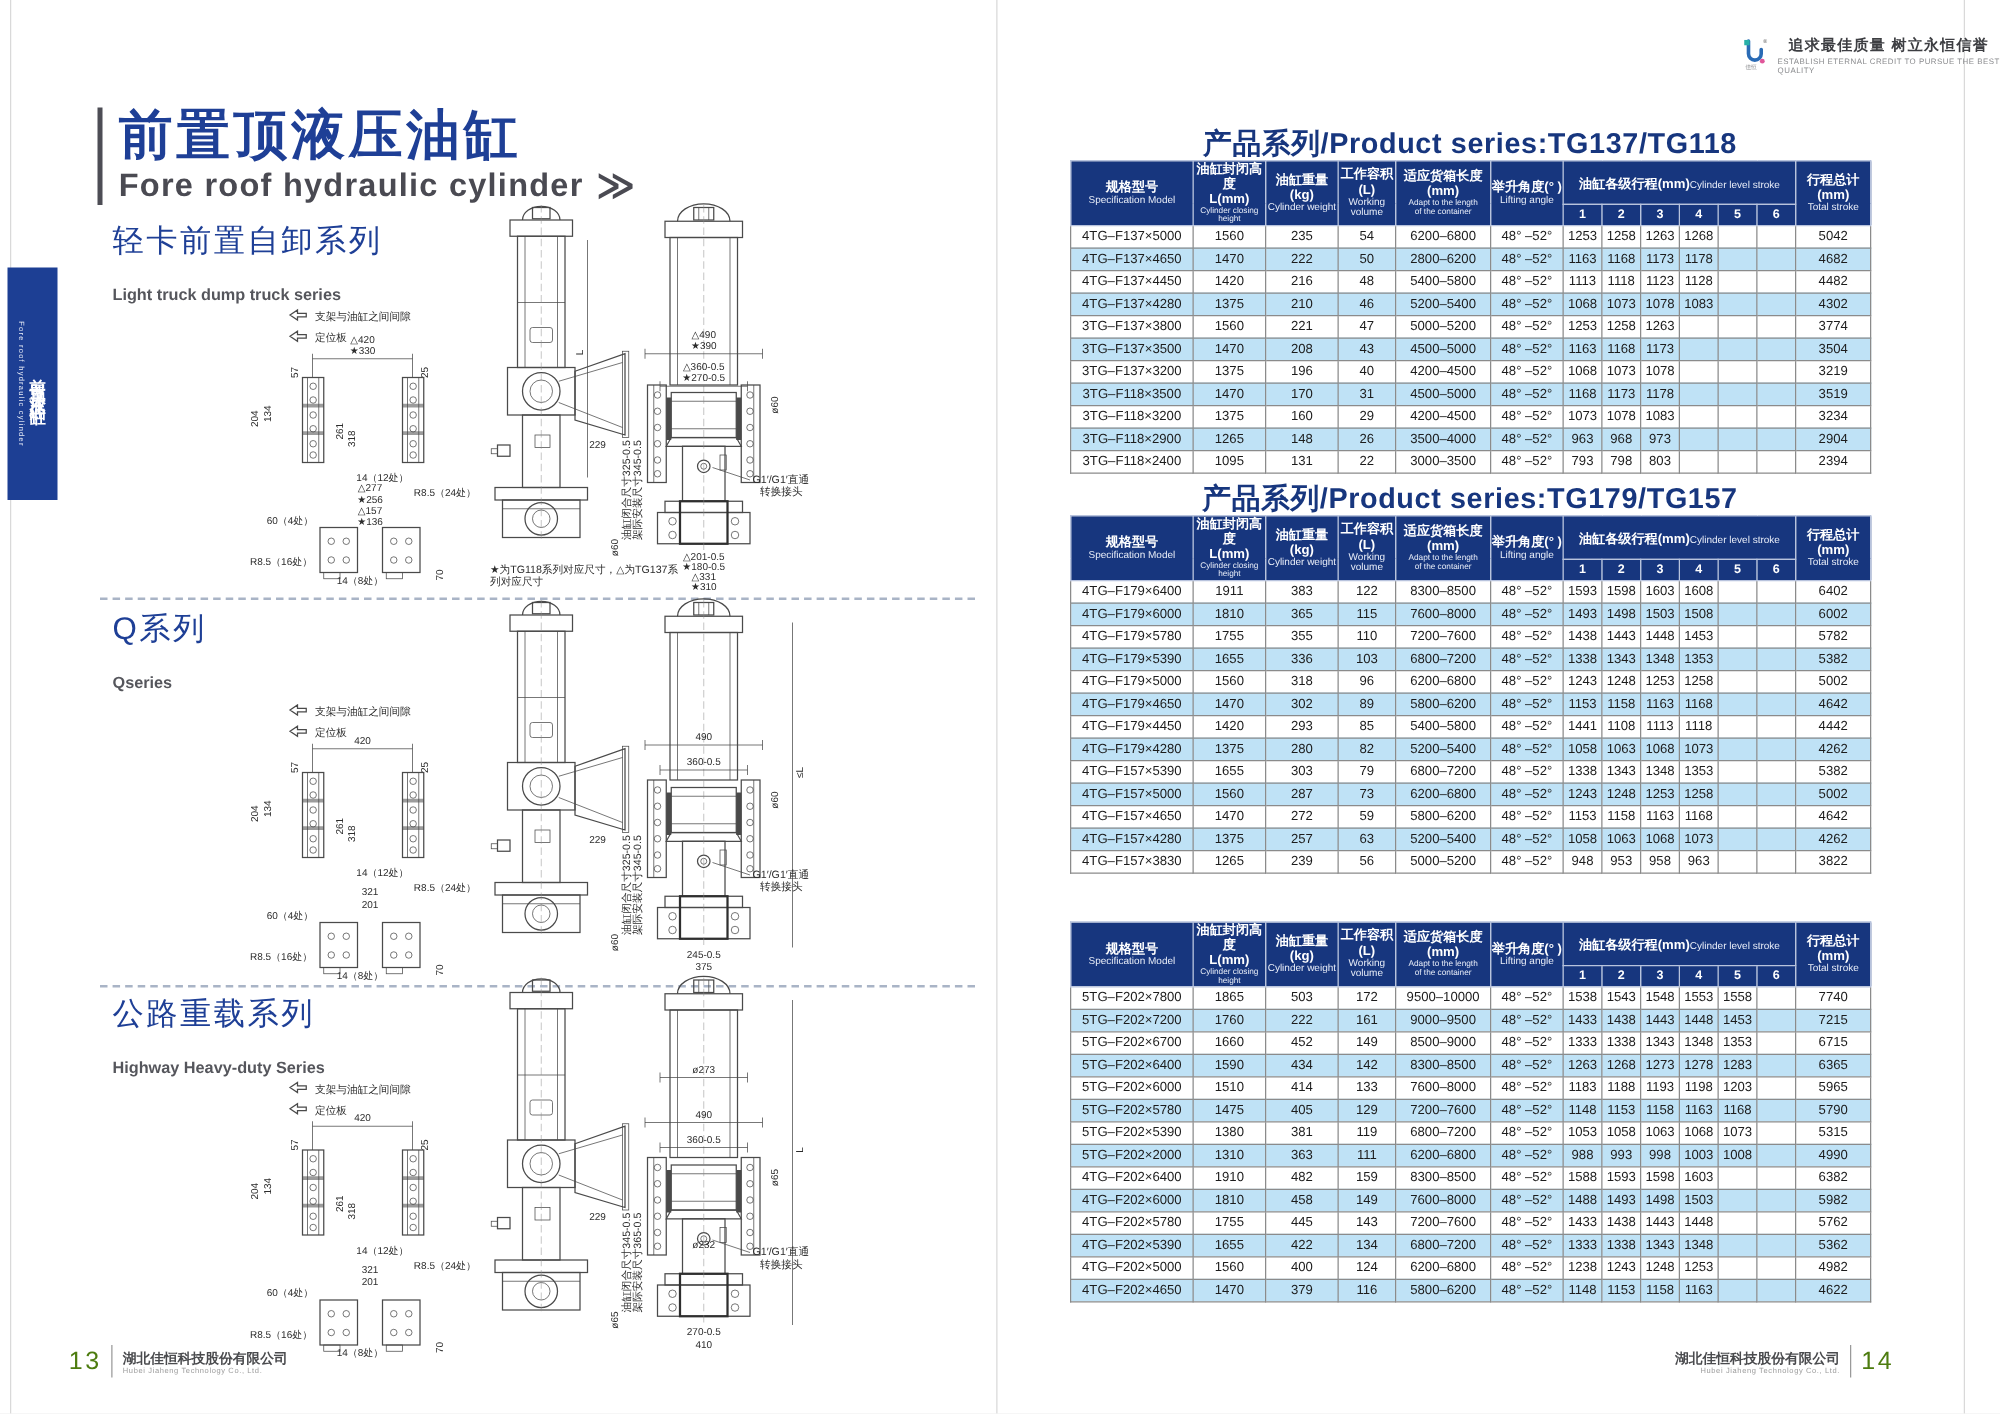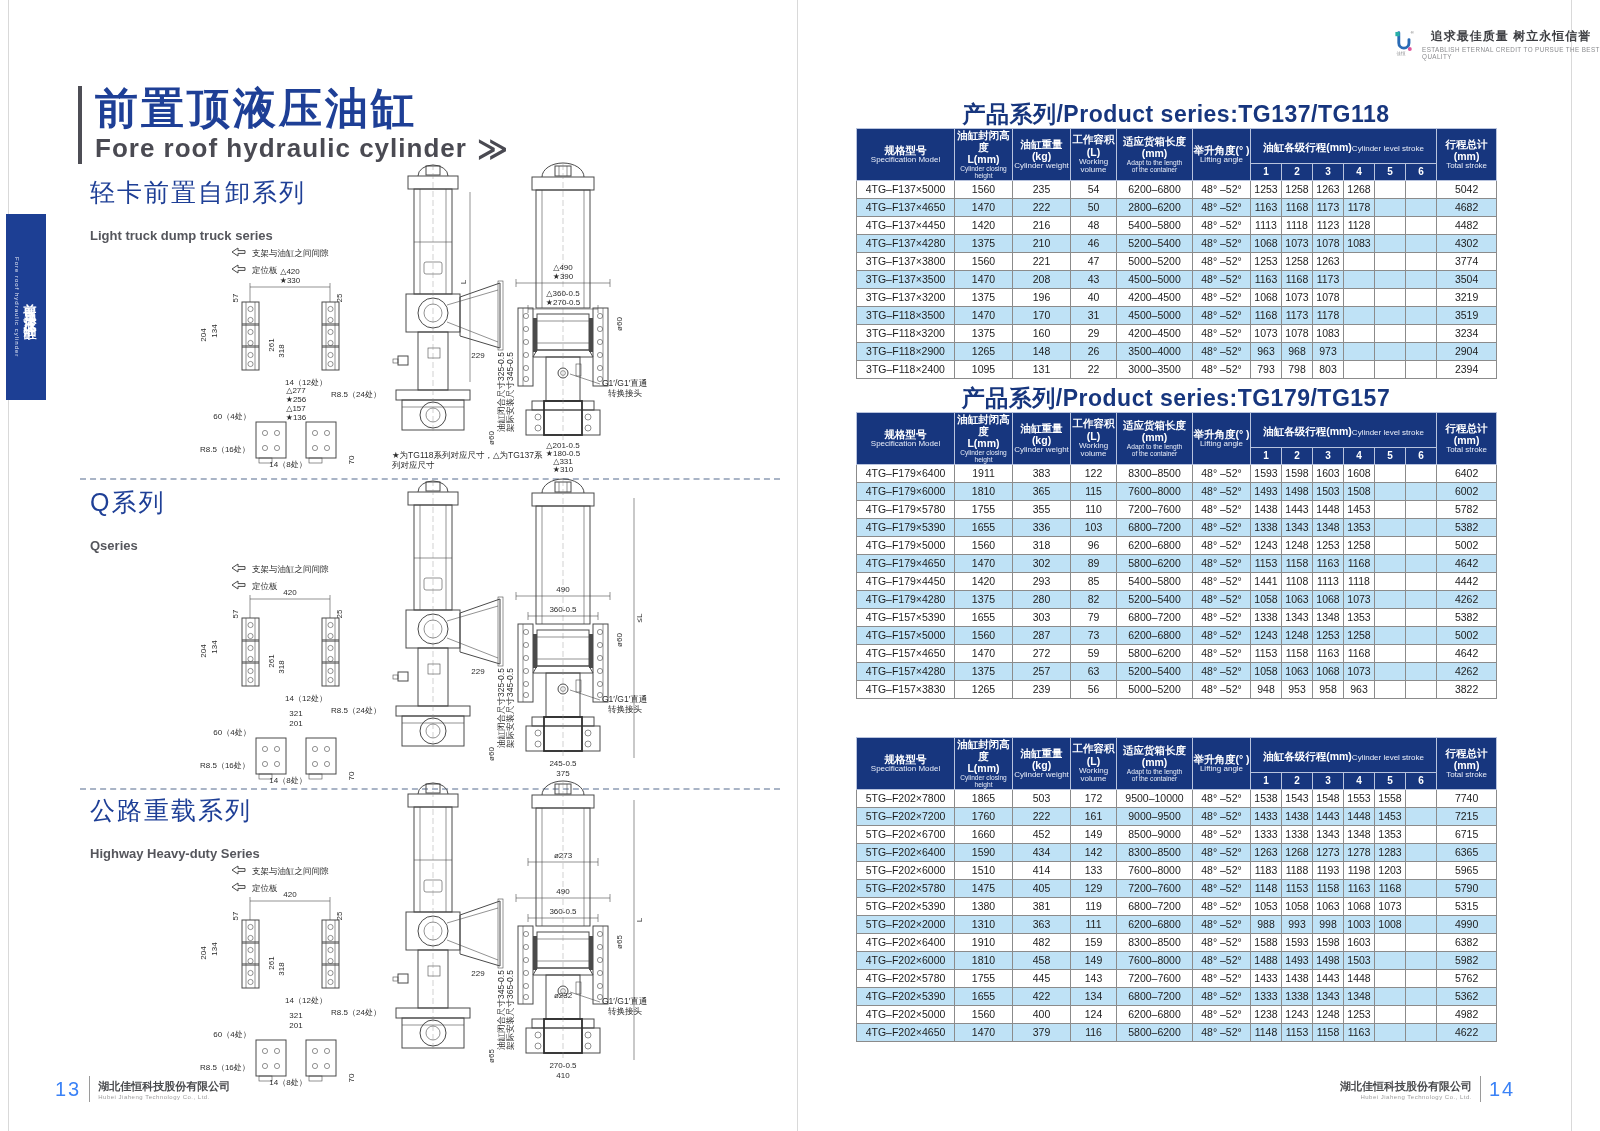--- a/index.html
+++ b/index.html
@@ -20,21 +20,21 @@
   .sec .en{font-size:13px;font-weight:bold;color:#55565c;margin-top:19px;}
   .dash{position:absolute;left:80px;width:700px;height:0;border-top:2px dashed #a9b4c6;}
   .drw{position:absolute;width:610px;height:320px;}
   .ln{fill:none;stroke:#4a4a4a;stroke-width:1;}
   .lt{fill:none;stroke:#4a4a4a;stroke-width:.6;}
   .fl{fill:#4a4a4a;stroke:none;}
   text.dimt{font-size:8px;fill:#2c2c2c;text-anchor:middle;}
   text.st{text-anchor:start;}
   text.zh8{font-size:8.5px;}
   .pgfoot{position:absolute;display:flex;align-items:center;gap:8px;color:#58595b;}
-  .pgnum{font-size:20px;letter-spacing:2px;color:#3b82f6;}
+  .pgnum{font-size:20px;letter-spacing:2px;color:#4d7c0f;}
   .fbar{width:1px;height:26px;background:#9a9a9a;}
   .fco .czh{font-size:11px;font-weight:bold;color:#4a4b4e;}
   .fco .cen{font-size:6px;color:#9b9b9b;letter-spacing:.5px;}
   
   .slogan{position:absolute;left:1392px;top:28px;display:flex;align-items:flex-start;gap:8px;}
   .slo .l1{font-size:12px;font-weight:bold;color:#3d3e42;letter-spacing:1px;text-align:center;}
   .slo .l2{font-size:6.3px;color:#8a8b8e;letter-spacing:.4px;margin-top:1px;}
   .ttl{position:absolute;left:856px;width:640px;text-align:center;font-size:23px;font-weight:bold;color:#17367e;letter-spacing:.5px;}
   table.spec{position:absolute;left:856px;width:640px;border-collapse:collapse;table-layout:fixed;background:#fff;border:1.5px solid #5a5a5a;}
   .spec th{background:#17367e;color:#fff;border:1px solid #b8c3dd;padding:0;vertical-align:middle;}

